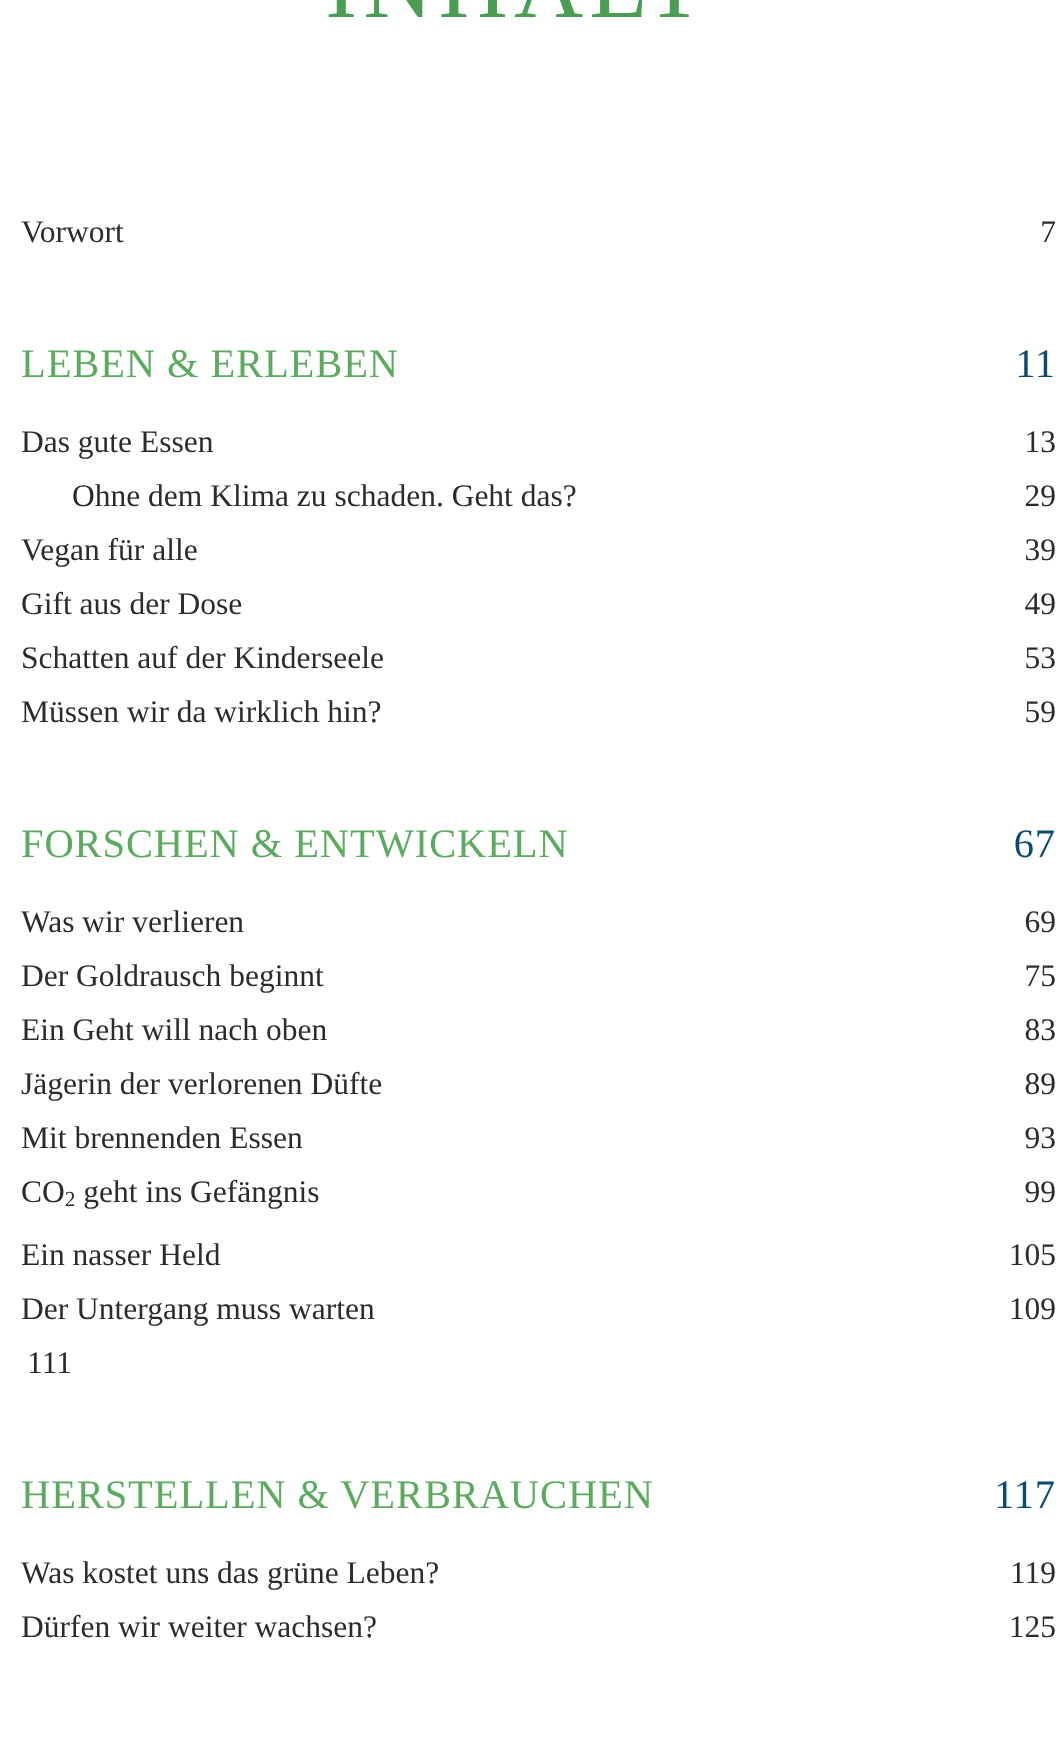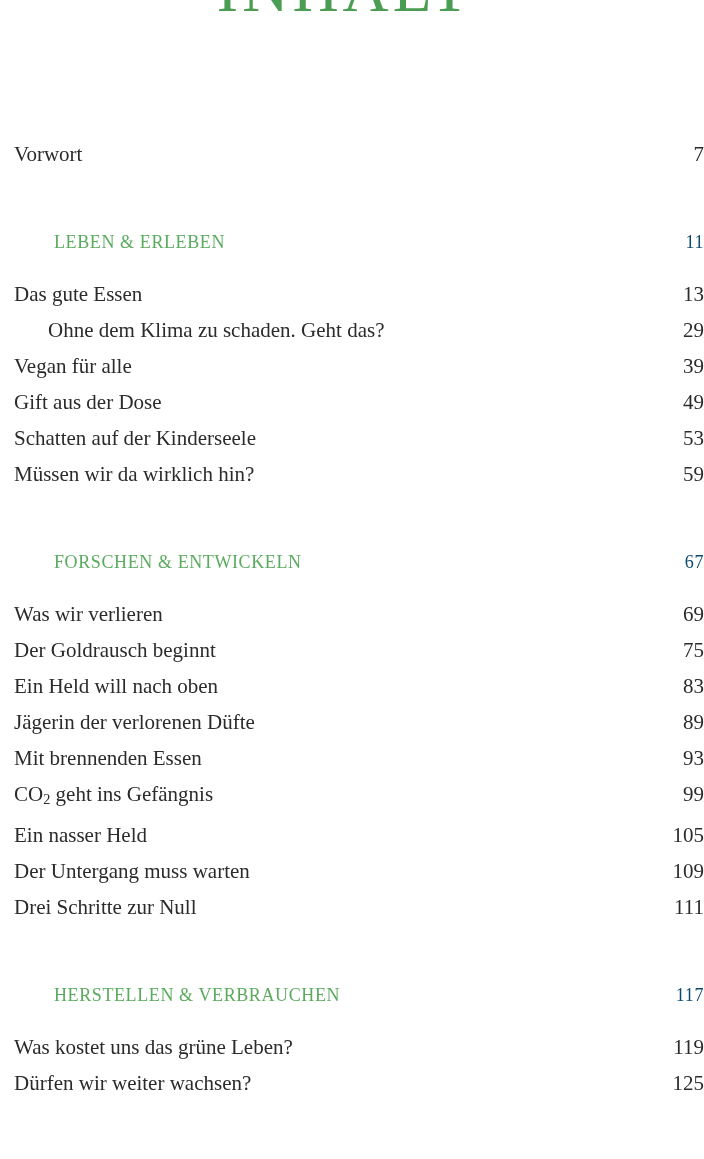--- a/index.html
+++ b/index.html
@@ -69,23 +69,22 @@
     color: #2b2b2b;
     text-align: right;
     min-width: 34px;
     white-space: nowrap;
   }
 
   
   .entry.section .label,
   .entry.section .page-num {
     color: #5aab5e;
-    font-size: 18px;
+    font-size: 27px;
     letter-spacing: 0.6px;
-    margin-left: 40px;
   }
   .entry.section .page-num {
     color: #0c4a6e;
   }
 
   
   .entry.cont .label {
     padding-left: 34px;
   }
 
@@ -164,21 +163,21 @@
       <span class="label">Was wir verlieren</span>
       <span class="page-num">69</span>
     </div>
 
     <div class="entry">
       <span class="label">Der Goldrausch beginnt</span>
       <span class="page-num">75</span>
     </div>
 
     <div class="entry">
-      <span class="label">Ein Held will nach oben</span>
+      <span class="label">Ein Geht will nach oben</span>
       <span class="page-num">83</span>
     </div>
 
     <div class="entry">
       <span class="label">Jägerin der verlorenen Düfte</span>
       <span class="page-num">89</span>
     </div>
 
     <div class="entry">
       <span class="label">Mit brennenden Essen</span>
@@ -194,21 +193,20 @@
       <span class="label">Ein nasser Held</span>
       <span class="page-num">105</span>
     </div>
 
     <div class="entry">
       <span class="label">Der Untergang muss warten</span>
       <span class="page-num">109</span>
     </div>
 
     <div class="entry">
-      <span class="label">Drei Schritte zur Null</span>
       <span class="page-num">111</span>
     </div>
 
     <div class="spacer-lg"></div>
 
     <div class="entry section">
       <span class="label">HERSTELLEN &amp; VERBRAUCHEN</span>
       <span class="page-num">117</span>
     </div>
 

